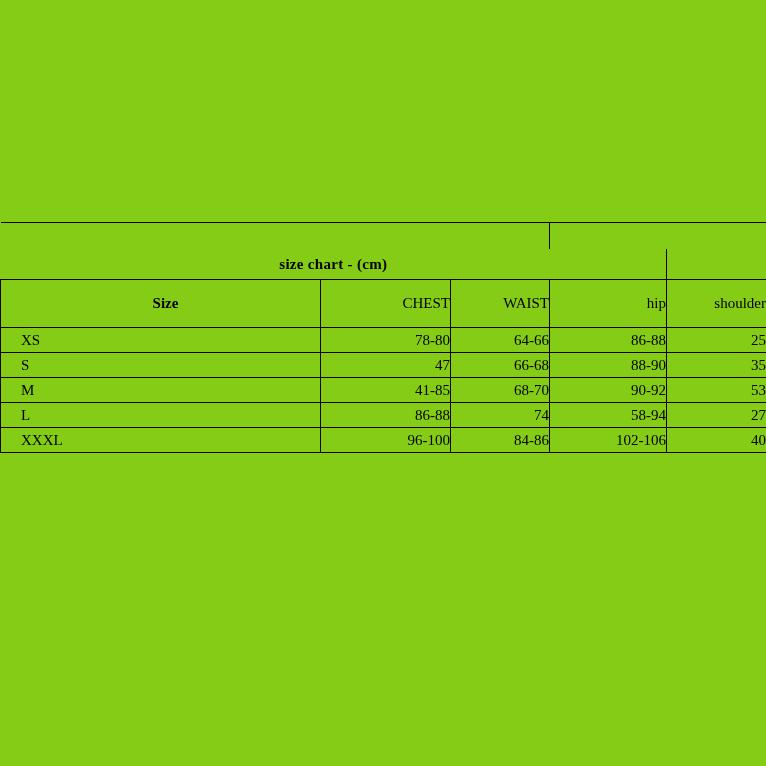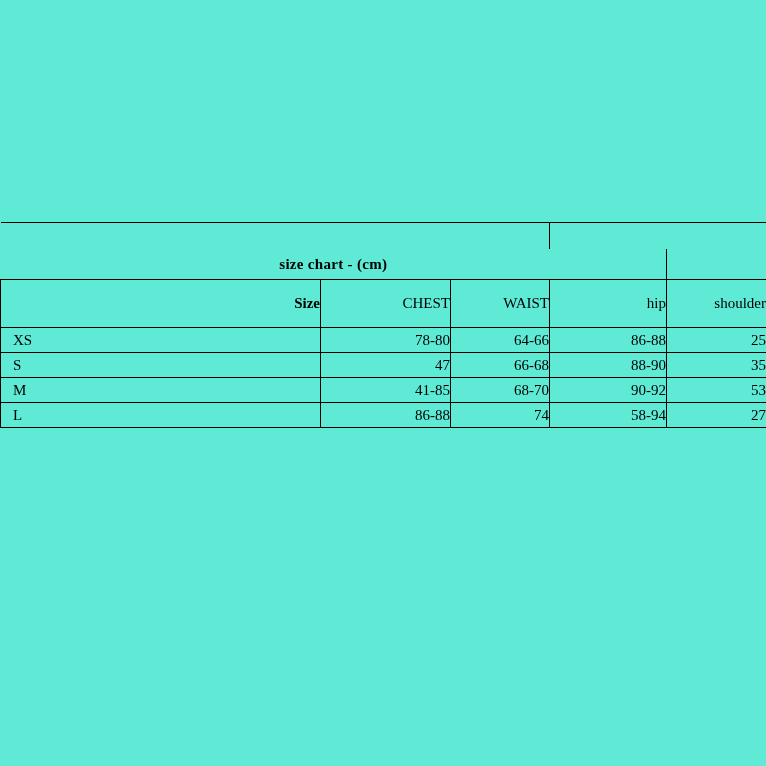--- a/index.html
+++ b/index.html
@@ -11,21 +11,21 @@
     width: 766px;
     height: 766px;
     font-family: "Liberation Serif", serif;
     color: #000000;
     overflow: hidden;
   }
   .page {
     position: relative;
     width: 766px;
     height: 766px;
-    background: #5eead4;
+    background: #84cc16;
   }
   .chart-wrap {
     position: absolute;
     left: 0px;
     top: 222px;
     width: 766px;
   }
   table.size-chart {
     border-collapse: collapse;
     width: 766px;
@@ -73,33 +73,33 @@
   .title-text .dash {
     font-weight: bold;
   }
   
   tr.head-row td {
     height: 47px;
     font-size: 15px;
     text-align: right;
   }
   tr.head-row td.size-head {
-    text-align: right;
+    text-align: center;
     padding-left: 10px;
     font-weight: bold;
   }
   
   tr.data-row td {
     height: 24px;
     font-size: 15px;
     text-align: right;
   }
   tr.data-row td.size-cell {
     text-align: left;
-    padding-left: 12px;
+    padding-left: 20px;
   }
   
   tr.spacer-bottom td {
     height: 26px;
     border-left: none;
     border-right: none;
     border-bottom: none;
     border-top: 1px solid #000;
   }
   tr.spacer-bottom td.divider {
@@ -161,20 +161,27 @@
           <td>90-92</td>
           <td>53</td>
         </tr>
         <tr class="data-row">
           <td class="size-cell">L</td>
           <td>86-88</td>
           <td>74</td>
           <td>58-94</td>
           <td>27</td>
         </tr>
+        <tr class="data-row">
+          <td class="size-cell">XXXL</td>
+          <td>96-100</td>
+          <td>84-86</td>
+          <td>102-106</td>
+          <td>40</td>
+        </tr>
 
         <tr class="spacer-bottom">
           <td></td>
           <td></td>
           <td></td>
           <td class="divider"></td>
           <td></td>
         </tr>
       </tbody>
     </table>

